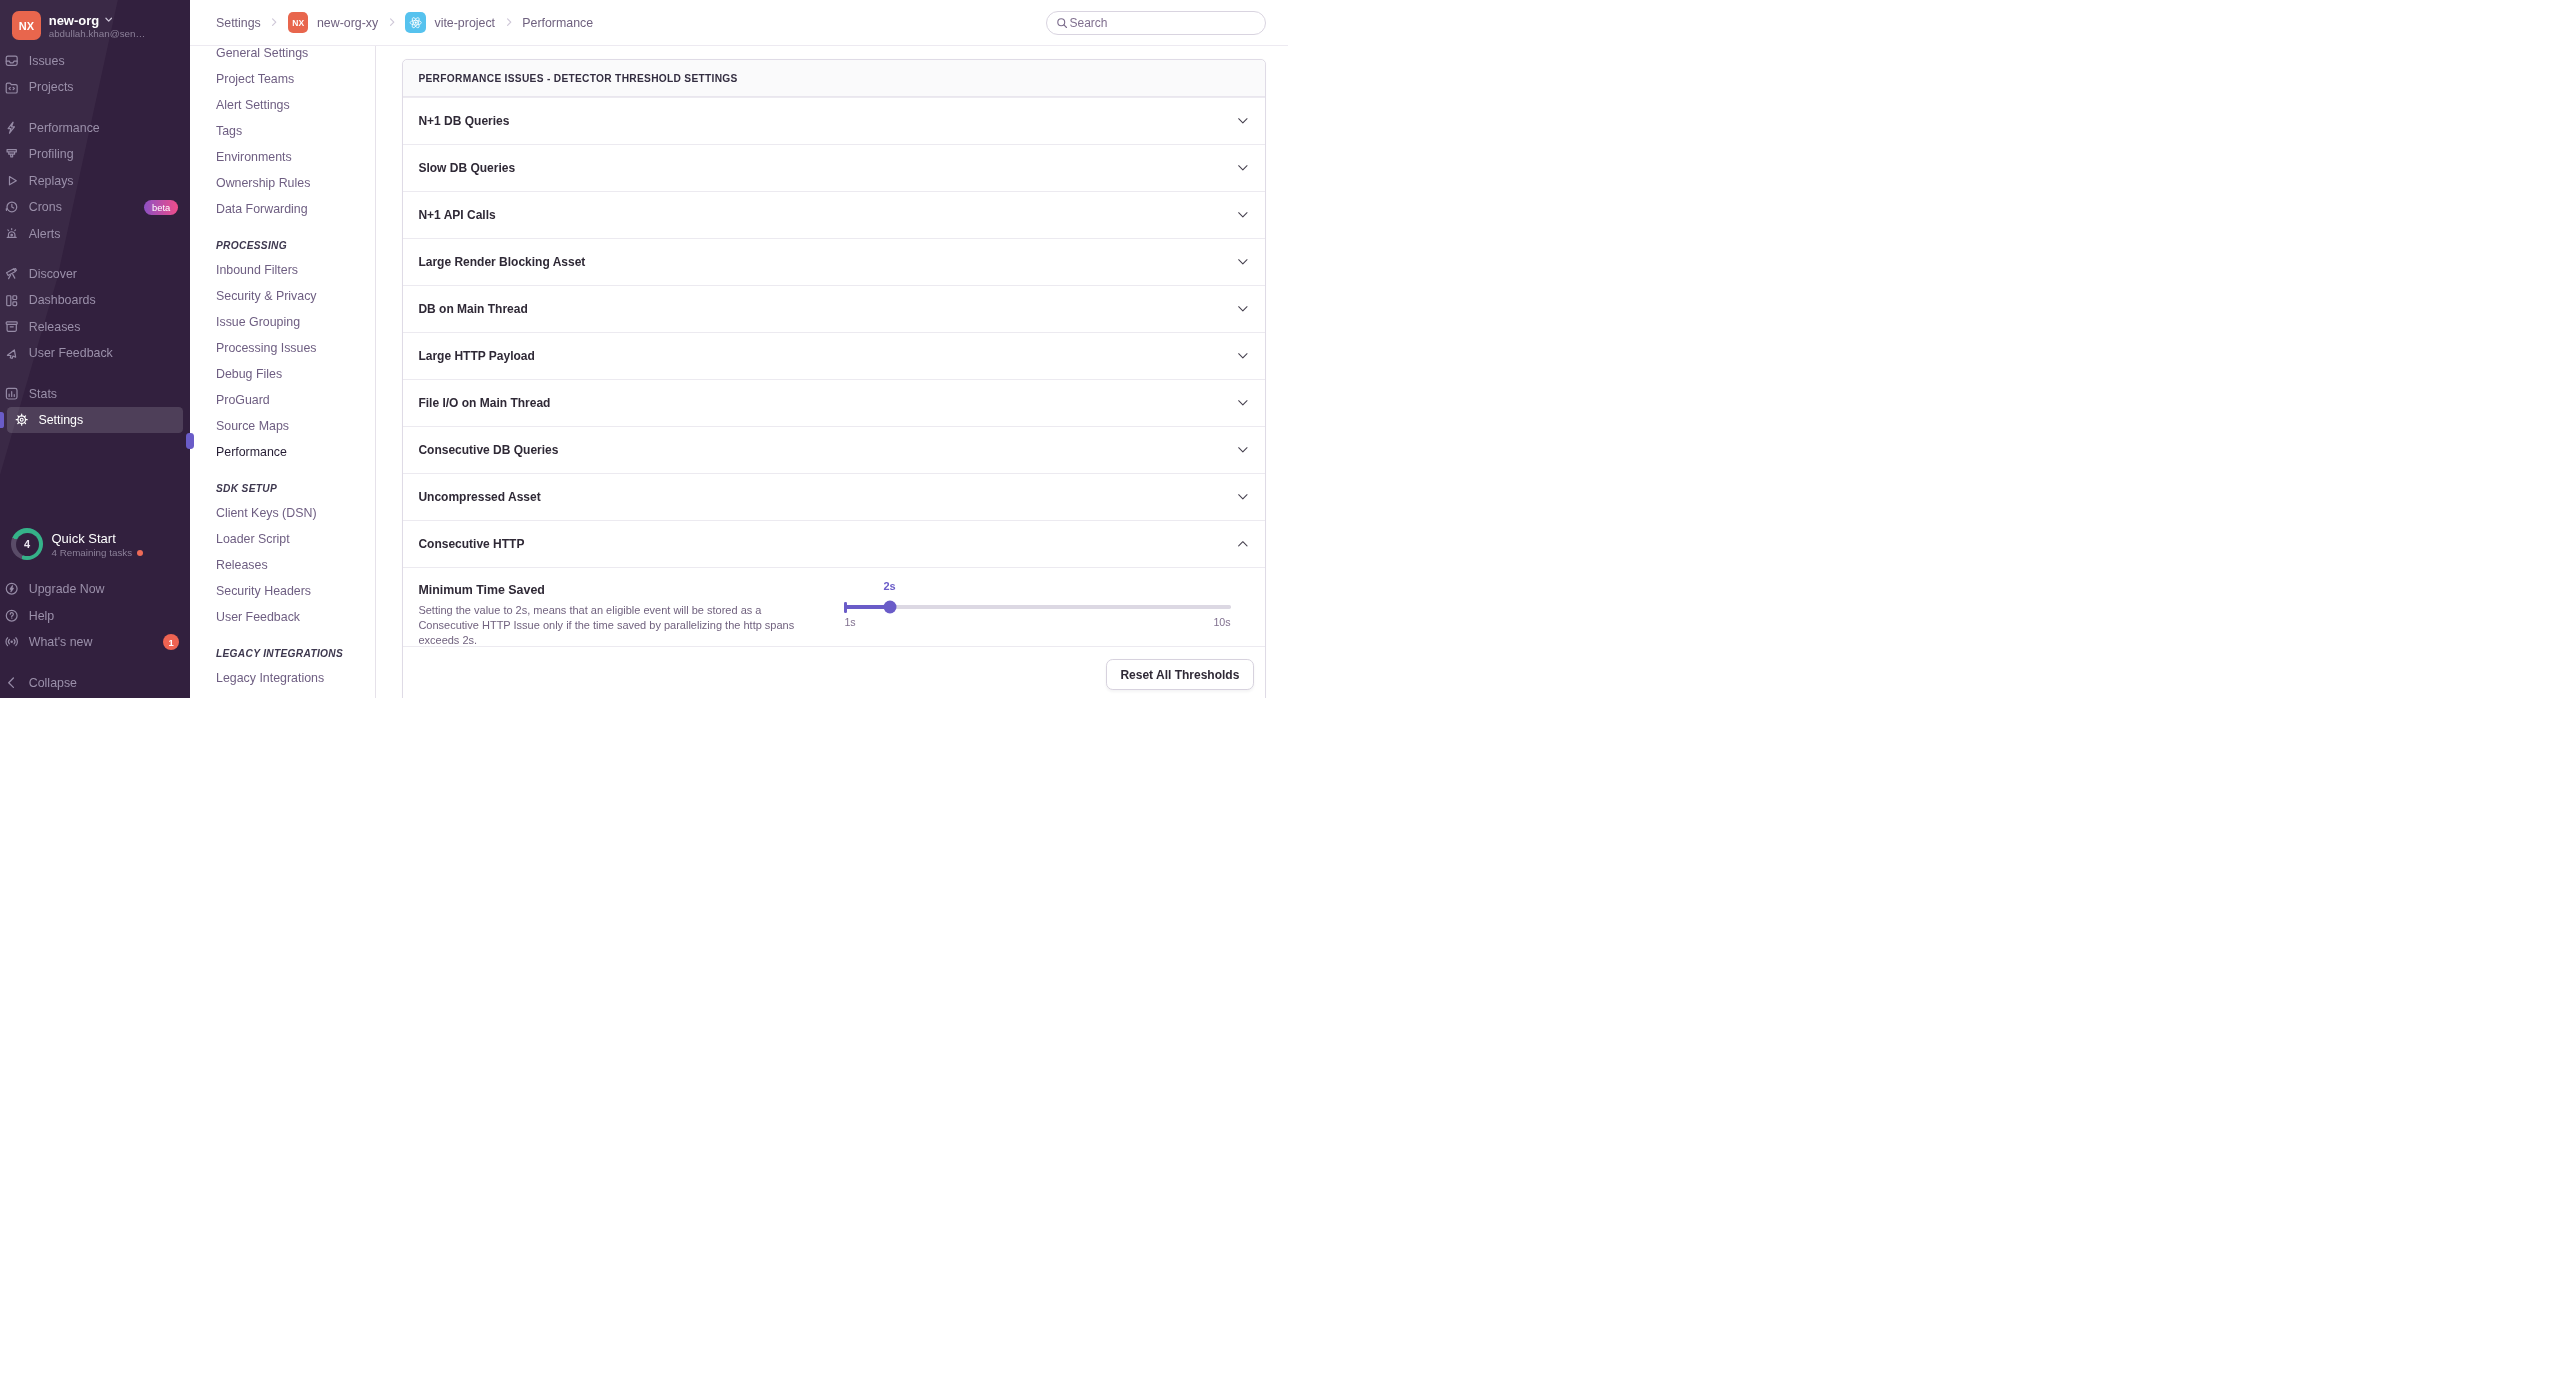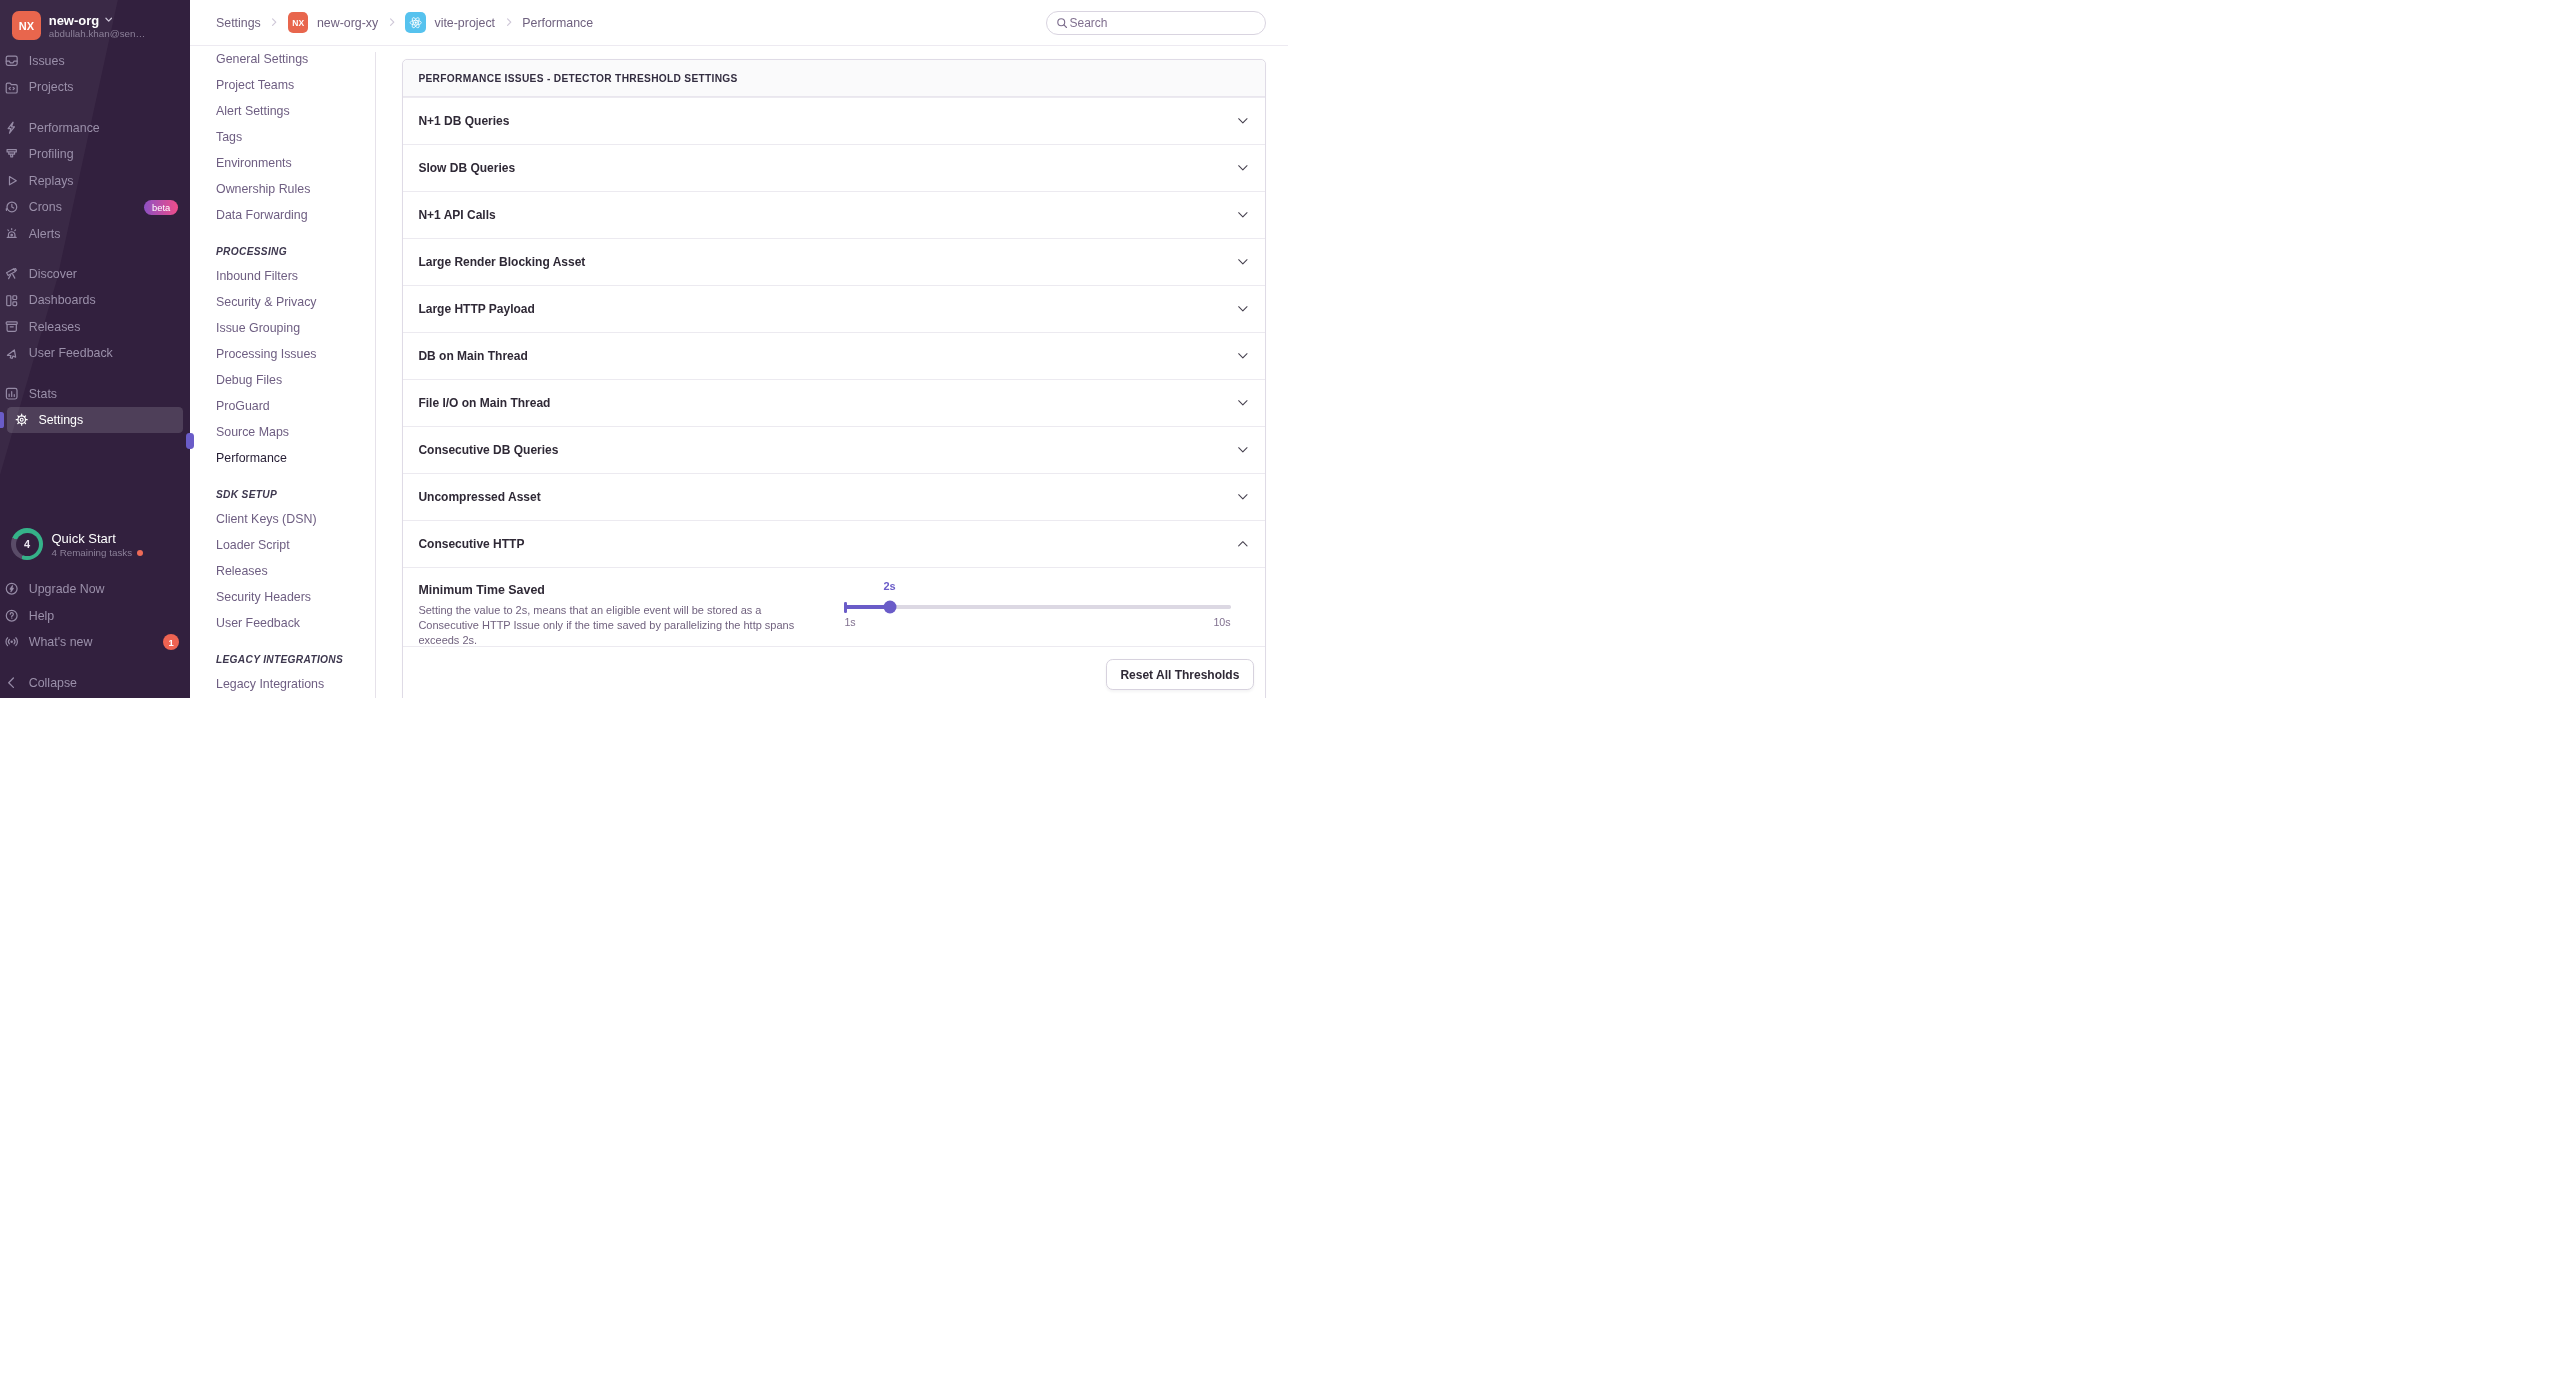--- a/index.html
+++ b/index.html
@@ -52,21 +52,21 @@
   .crumb-sep{display:flex;color:#cfc8d8;}
   .crumb-badge{width:20.5px;height:20.5px;border-radius:5.1px;display:flex;align-items:center;justify-content:center;flex:none;cursor:pointer;}
   .nx-badge{background:#e8664d;color:#fff;font-size:8.5px;font-weight:700;}
   .react-badge{background:#56c2ee;}
   .search{margin-left:auto;width:220px;height:24px;border:0.9px solid #d9d4e0;border-radius:13px;
           display:flex;align-items:center;padding:0 8.5px;gap:0;color:#7c6d8c;background:#fff;}
   .search input{border:0;outline:0;background:none;font:inherit;font-size:12px;color:#3a3444;width:100%;}
   .search input::placeholder{color:#80708f;}
 
   
-  .subnav{position:absolute;left:190px;top:52px;bottom:0;width:186px;background:#fff;
+  .subnav{position:absolute;left:190px;top:46px;bottom:0;width:186px;background:#fff;
           border-right:0.9px solid #e6e2ea;overflow:hidden;z-index:3;}
   .n-item{height:26px;display:flex;align-items:center;padding-left:26px;font-size:12.4px;color:#6e5e82;cursor:pointer;}
   .n-item:first-child{margin-top:-6px;}
   .n-item.active{color:#251d34;}
   .n-head{margin:18px 0 5.1px;padding-left:26px;font-size:10.2px;line-height:12px;font-weight:700;
           color:#3d374e;letter-spacing:0.3px;font-style:italic;}
   .edge-indicator{position:absolute;left:186px;top:433px;width:7.7px;height:16px;border-radius:3.4px;
           background:#6a5cc8;z-index:6;}
 
   
@@ -420,29 +420,29 @@
       </div>
       <div class="p-row">
         <span class="t">Large Render Blocking Asset</span>
         <span class="chev">
             <svg width="13.7" height="13.7" viewBox="0 0 18 18" fill="none" stroke="currentColor" stroke-width="1.4" stroke-linecap="round" stroke-linejoin="round">
               <path d="M3.5 6.2L9 11.7l5.5-5.5"></path>
             </svg>
           </span>
       </div>
       <div class="p-row">
+        <span class="t">DB on Main Thread</span>
+        <span class="chev">
+            <svg width="13.7" height="13.7" viewBox="0 0 18 18" fill="none" stroke="currentColor" stroke-width="1.4" stroke-linecap="round" stroke-linejoin="round">
+              <path d="M3.5 6.2L9 11.7l5.5-5.5"></path>
+            </svg>
+          </span>
+      </div>
+      <div class="p-row">
         <span class="t">Large HTTP Payload</span>
-        <span class="chev">
-            <svg width="13.7" height="13.7" viewBox="0 0 18 18" fill="none" stroke="currentColor" stroke-width="1.4" stroke-linecap="round" stroke-linejoin="round">
-              <path d="M3.5 6.2L9 11.7l5.5-5.5"></path>
-            </svg>
-          </span>
-      </div>
-      <div class="p-row">
-        <span class="t">DB on Main Thread</span>
         <span class="chev">
             <svg width="13.7" height="13.7" viewBox="0 0 18 18" fill="none" stroke="currentColor" stroke-width="1.4" stroke-linecap="round" stroke-linejoin="round">
               <path d="M3.5 6.2L9 11.7l5.5-5.5"></path>
             </svg>
           </span>
       </div>
       <div class="p-row">
         <span class="t">File I/O on Main Thread</span>
         <span class="chev">
             <svg width="13.7" height="13.7" viewBox="0 0 18 18" fill="none" stroke="currentColor" stroke-width="1.4" stroke-linecap="round" stroke-linejoin="round">

